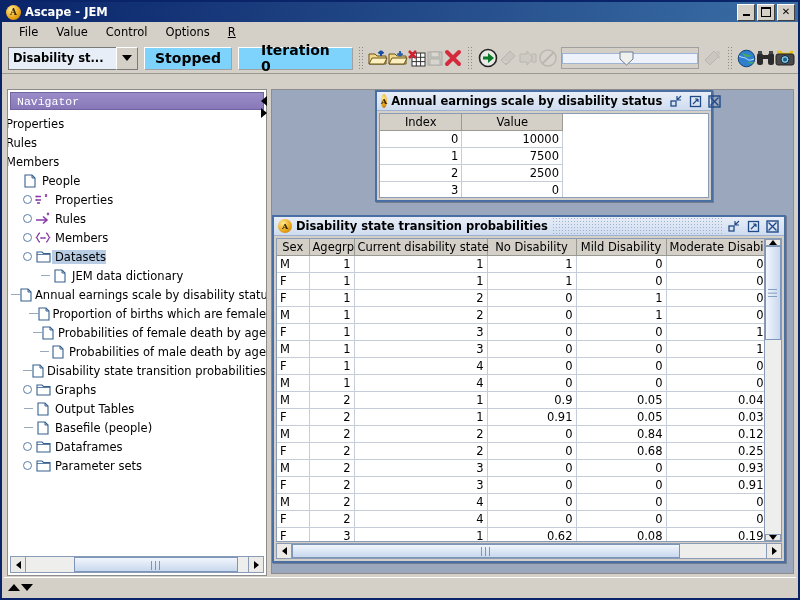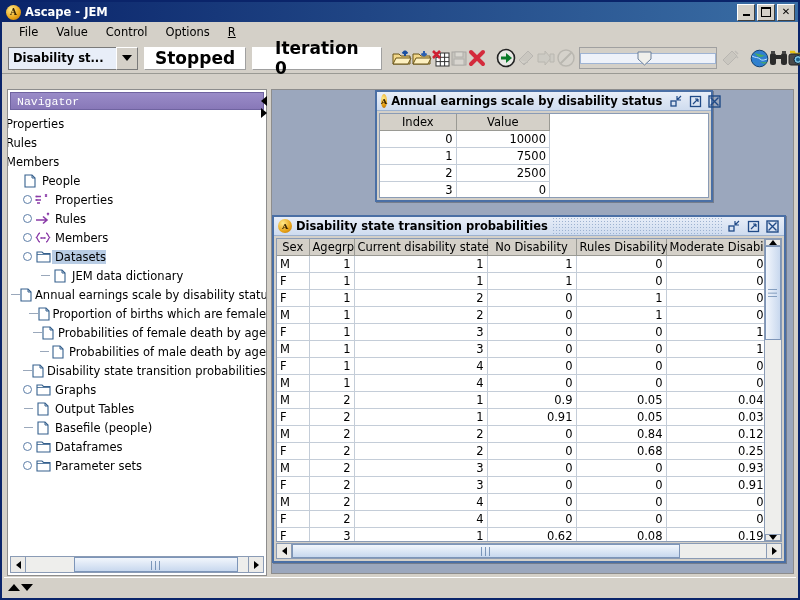--- a/index.html
+++ b/index.html
@@ -44,24 +44,24 @@
   .combo-text{width:108px;background:#e8eef8;
     border:1px solid #7a7a7a;border-right:none;
     display:flex;align-items:center;padding-left:4px;
     font-size:11.5px;font-weight:bold;color:#000;box-sizing:border-box;}
   .combo-arrow{width:22px;background:#d4d0c8;
     border:1px solid #7a7a7a;
     border-top-color:#fff;border-left-color:#fff;
     display:flex;align-items:center;justify-content:center;box-sizing:border-box;}
   .combo-arrow i{display:block;width:0;height:0;border-left:5px solid transparent;
     border-right:5px solid transparent;border-top:6px solid #000;}
-  .tbtn{height:23px;background:#ffffff;border:1px solid #a0a0a0;
+  .tbtn{height:23px;background:#7dd3fc;border:1px solid #a0a0a0;
     border-top-color:#fff;border-left-color:#fff;
     display:flex;align-items:center;justify-content:center;
-    font-size:17px;font-weight:bold;padding:0 10px;margin-left:6px;box-sizing:border-box;}
+    font-size:14px;font-weight:bold;padding:0 10px;margin-left:6px;box-sizing:border-box;}
   .tbtn.wide{padding:0 22px;}
   .tb-sep{width:10px;height:24px;margin:0 5px;
     background-image:radial-gradient(#8a8a8a 0.7px,transparent 0.7px);
     background-size:3px 3px;}
   .ticon{width:26px;height:26px;display:flex;align-items:center;justify-content:center;}
   .ticon svg{display:block;}
   .slider-wrap{width:150px;height:22px;border:1px solid #a0a0a0;
     background:#d4d0c8;display:flex;align-items:center;
     justify-content:center;margin:0 3px;box-sizing:border-box;}
   .slider-track{width:134px;height:9px;border:1px solid #9fb4d4;background:#eef2fa;position:relative;}
@@ -587,21 +587,21 @@
               <svg width="13" height="13" viewBox="0 0 13 13">
                   <rect x="1" y="1" width="11" height="11" fill="none" stroke="#204a87" stroke-width="1.4"></rect>
                   <path d="M2.5 2.5l8 8M10.5 2.5l-8 8" stroke="#204a87" stroke-width="1.4"></path>
                 </svg>
             </div>
           </div>
         </div>
         <div class="if-body">
           <div class="tbl-scroll">
             <div class="tbl-area">
-              <table class="grid" id="earnings-table" style="width:170px;">
+              <table class="grid" id="earnings-table" style="width:183px;">
                   <colgroup>
                     <col style="width:44px">
                     <col style="width:54px">
                   </colgroup>
                   <thead>
                     <tr>
                       <th>Index</th>
                       <th>Value</th>
                     </tr>
                   </thead>
@@ -666,21 +666,21 @@
                     <col style="width:89px">
                     <col style="width:90px">
                     <col style="width:101px">
                   </colgroup>
                   <thead>
                     <tr>
                       <th>Sex</th>
                       <th>Agegrp</th>
                       <th>Current disability state</th>
                       <th>No Disability</th>
-                      <th>Rules Disability</th>
+                      <th>Mild Disability</th>
                       <th>Moderate Disability</th>
                     </tr>
                   </thead>
                   <tbody>
                     <tr>
                       <td class="txt">M</td>
                       <td class="num">1</td>
                       <td class="num">1</td>
                       <td class="num">1</td>
                       <td class="num">0</td>

